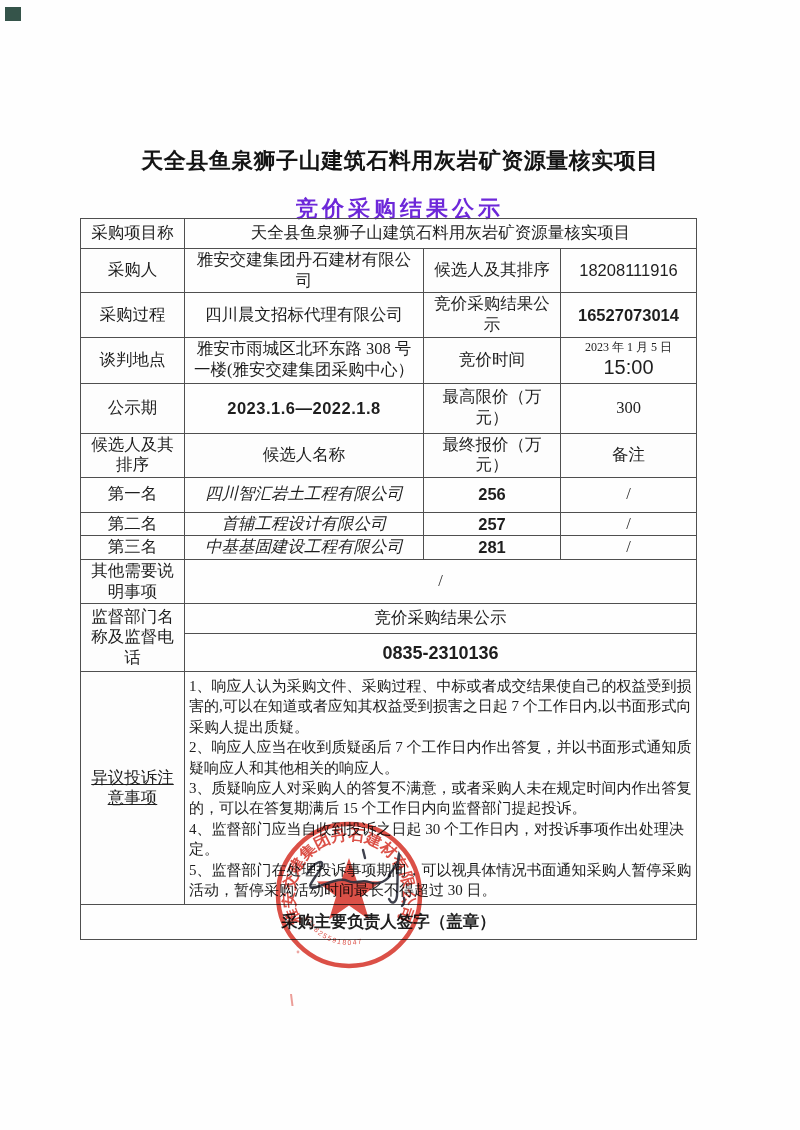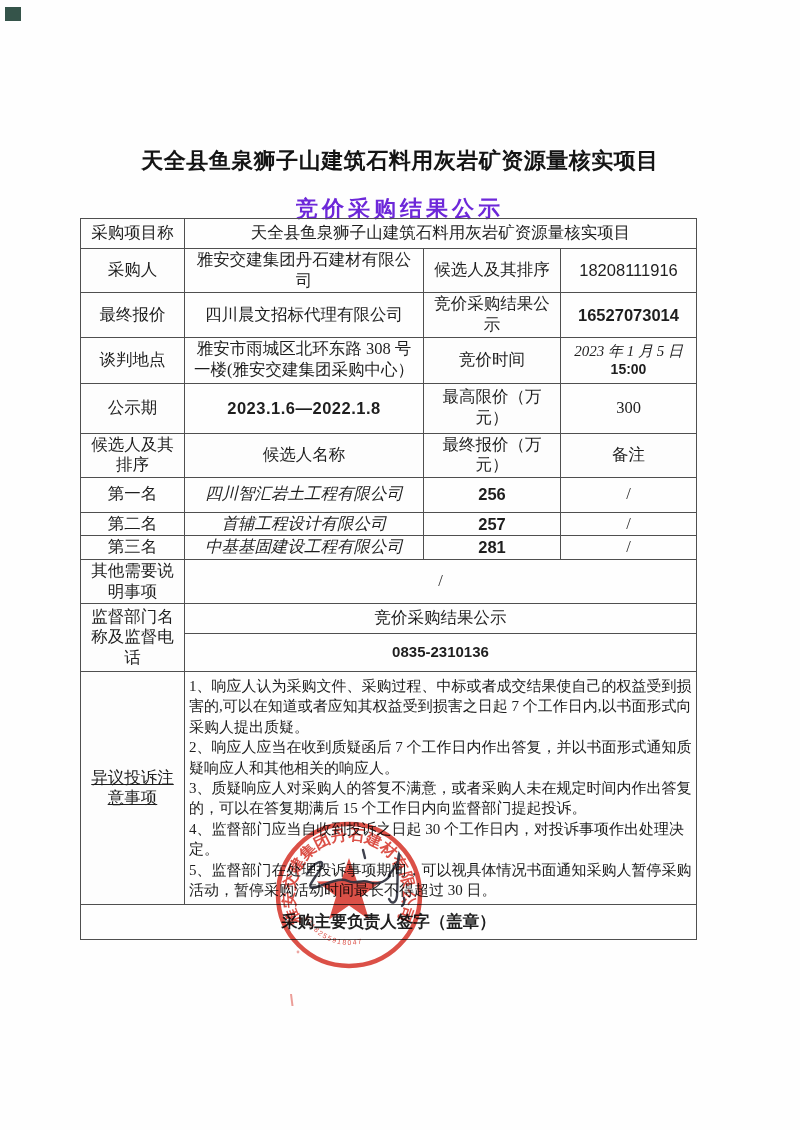--- a/index.html
+++ b/index.html
@@ -58,22 +58,22 @@
   .num {
     font-family: "Liberation Sans", "DejaVu Sans", sans-serif;
     font-size: 16px;
   }
   .num-b {
     font-family: "Liberation Sans", "DejaVu Sans", sans-serif;
     font-weight: bold;
     font-size: 16.5px;
   }
   .period { font-size: 18px; letter-spacing: 0.5px; }
-  .bidtime .l1 { font-size: 15px; font-style: italic; }
-  .bidtime .l2 { font-family: "Liberation Sans", "DejaVu Sans", sans-serif; font-weight: bold; font-size: 14px; }
+  .bidtime .l1 { font-size: 12px; }
+  .bidtime .l2 { font-family: "Liberation Sans", "DejaVu Sans", sans-serif; font-weight: normal; font-size: 20px; }
   td.obj-lbl { vertical-align: top; padding-top: 7px; text-decoration: underline; }
   .obj-cell { padding: 4px 8px 2px 9px; }
   .obj-cell p {
     font-size: 15px;
     line-height: 1.36;
     text-align: left;
     color: #1c1c1c;
   }
   td.sig-row {
     text-align: left;
@@ -113,21 +113,21 @@
       <td class="lbl">采购项目称</td>
       <td colspan="3">天全县鱼泉狮子山建筑石料用灰岩矿资源量核实项目</td>
     </tr>
     <tr style="height:30px">
       <td class="lbl">采购人</td>
       <td>雅安交建集团丹石建材有限公司</td>
       <td class="lbl">候选人及其排序</td>
       <td class="num">18208111916</td>
     </tr>
     <tr style="height:38px">
-      <td class="lbl">最终报价</td>
+      <td class="lbl">采购过程</td>
       <td>四川晨文招标代理有限公司</td>
       <td class="lbl">竞价采购结果公示</td>
       <td class="num-b">16527073014</td>
     </tr>
     <tr style="height:46px">
       <td class="lbl">谈判地点</td>
       <td>雅安市雨城区北环东路 308 号一楼(雅安交建集团采购中心）</td>
       <td class="lbl">竞价时间</td>
       <td class="bidtime">
         <div class="l1">2023 年 1 月 5 日</div>
@@ -166,21 +166,21 @@
     </tr>
     <tr style="height:36px">
       <td class="lbl">其他需要说明事项</td>
       <td colspan="3" class="slash">/</td>
     </tr>
     <tr style="height:30px">
       <td rowspan="2" class="lbl">监督部门名称及监督电话</td>
       <td colspan="3">竞价采购结果公示</td>
     </tr>
     <tr style="height:38px">
-      <td colspan="3" class="num-b" style="font-size:15px">0835-2310136</td>
+      <td colspan="3" class="num-b" style="font-size:18px">0835-2310136</td>
     </tr>
     <tr style="height:233px">
       <td class="lbl obj-lbl">异议投诉注意事项</td>
       <td colspan="3" class="obj-cell">
         <p>1、响应人认为采购文件、采购过程、中标或者成交结果使自己的权益受到损害的,可以在知道或者应知其权益受到损害之日起 7 个工作日内,以书面形式向采购人提出质疑。</p>
         <p>2、响应人应当在收到质疑函后 7 个工作日内作出答复，并以书面形式通知质疑响应人和其他相关的响应人。</p>
         <p>3、质疑响应人对采购人的答复不满意，或者采购人未在规定时间内作出答复的，可以在答复期满后 15 个工作日内向监督部门提起投诉。</p>
         <p>4、监督部门应当自收到投诉之日起 30 个工作日内，对投诉事项作出处理决定。</p>
         <p>5、监督部门在处理投诉事项期间，可以视具体情况书面通知采购人暂停采购活动，暂停采购活动时间最长不得超过 30 日。</p>
       </td>

